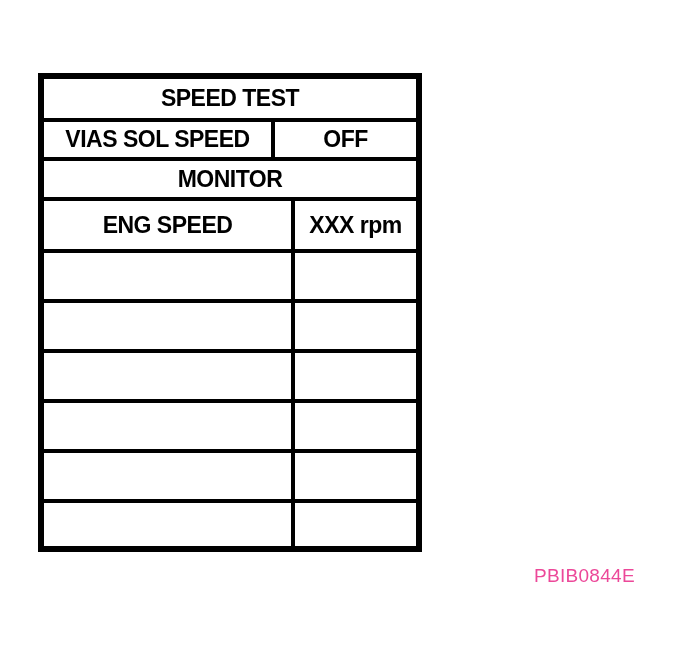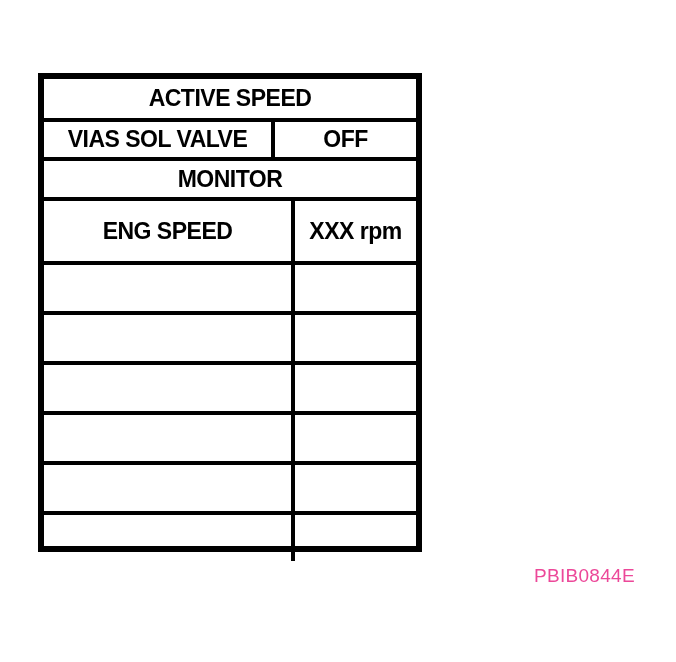--- a/index.html
+++ b/index.html
@@ -30,21 +30,21 @@
     .row {
       display: flex;
       flex-direction: row;
       border-bottom: 4px solid #000000;
       flex-shrink: 0;
     }
     .row:last-child { border-bottom: none; }
     .r1 { height: 43px; }   
     .r2 { height: 39px; }   
     .r3 { height: 40px; }   
-    .r4 { height: 64px; }   
+    .r4 { height: 52px; }   
     .re { height: 50px; }   
     .re:last-child { height: 46px; }
     .cell {
       display: flex;
       align-items: center;
       justify-content: center;
       font-weight: bold;
       font-size: 23px;
       letter-spacing: -0.5px;
       color: #000000;
@@ -67,25 +67,25 @@
     }
   </style>
 </head>
 <body>
 
 <div class="page">
 
   <div class="consult-table">
 
     <div class="row r1">
-      <div class="cell full">ACTIVE SPEED</div>
+      <div class="cell full">SPEED TEST</div>
     </div>
 
     <div class="row r2">
-      <div class="cell left w2">VIAS SOL VALVE</div>
+      <div class="cell left w2">VIAS SOL SPEED</div>
       <div class="cell right">OFF</div>
     </div>
 
     <div class="row r3">
       <div class="cell full">MONITOR</div>
     </div>
 
     <div class="row r4">
       <div class="cell left w4">ENG SPEED</div>
       <div class="cell right">XXX rpm</div>

